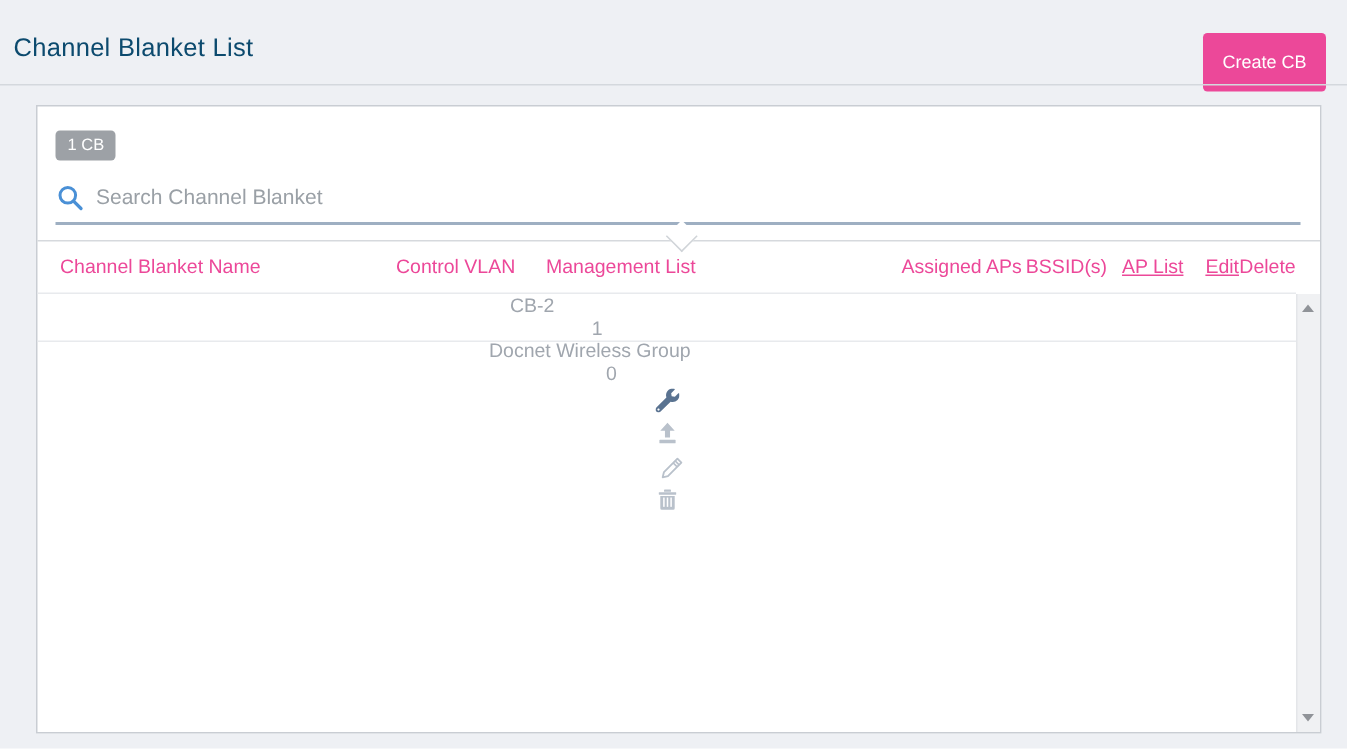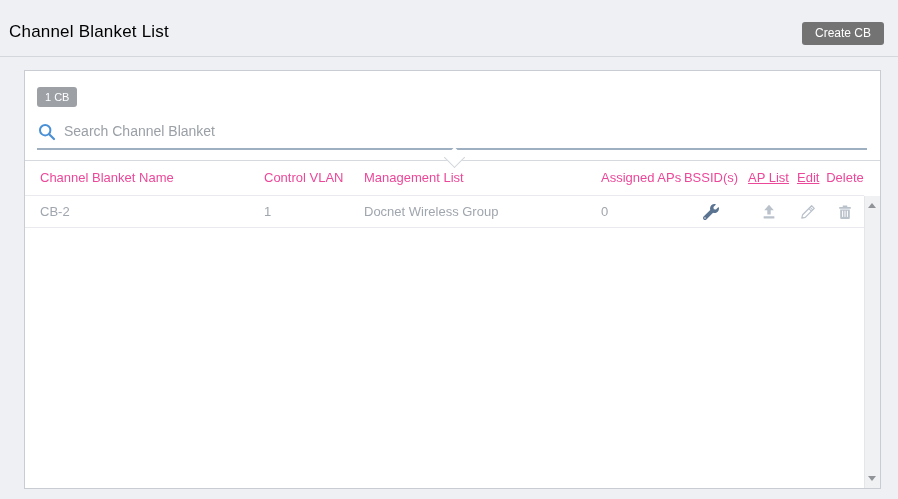--- a/index.html
+++ b/index.html
@@ -6,26 +6,26 @@
   html, body { width: 898px; height: 499px; }
   body {
     position: relative;
     background: #eef0f4;
     font-family: "Liberation Sans", "DejaVu Sans", sans-serif;
     overflow: hidden;
   }
 
   .page-title {
     position: absolute; left: 9px; top: 22px;
-    font-size: 17px; color: #000000; letter-spacing: .2px;
+    font-size: 17px; color: #0c4a6e; letter-spacing: .2px;
   }
   .create-btn {
     position: absolute; right: 14px; top: 22px;
-    height: 23px; padding: 0 13px;
-    background: #737373; border: none; border-radius: 3px;
+    height: 39px; padding: 0 13px;
+    background: #ec4899; border: none; border-radius: 3px;
     color: #ffffff; font-size: 12px; font-family: inherit;
     cursor: pointer; line-height: 23px;
   }
   .title-divider {
     position: absolute; top: 56px; left: 0; right: 0;
     height: 1px; background: #d4d8dd;
   }
 
   .card {
     position: absolute; left: 24px; top: 70px;
@@ -65,28 +65,29 @@
   .trow { display: flex; align-items: center; position: absolute; left: 0; width: 839px; }
   .thead {
     top: 89px; height: 36px; z-index: 3;
     font-size: 13px; color: #ec4899;
     border-bottom: 1px solid #e8eaed;
   }
   .tbody-row {
     top: 125px; height: 32px;
     font-size: 13px; color: #a0a6ae;
     border-bottom: 1px solid #e8eaed;
+    flex-direction: column;
   }
   .col-name   { width: 239px; padding-left: 15px; }
   .col-vlan   { width: 100px; }
   .col-mgmt   { width: 237px; }
   .col-aps    { width: 81px; text-align: left; }
   .col-bssid  { width: 58px; text-align: center; }
   .col-aplist { width: 57px; text-align: center; text-decoration: underline; }
-  .col-edit   { width: 29px; text-align: left; text-decoration: underline; }
+  .col-edit   { width: 29px; text-align: right; text-decoration: underline; }
   .col-del    { width: 38px; text-align: center; }
 
   .icon-btn {
     background: none; border: none; padding: 0; cursor: pointer;
     display: inline-flex; align-items: center; justify-content: center;
     width: 22px; height: 22px; vertical-align: middle;
   }
 
   .scrollbar {
     position: absolute; left: 839px; top: 125px;

